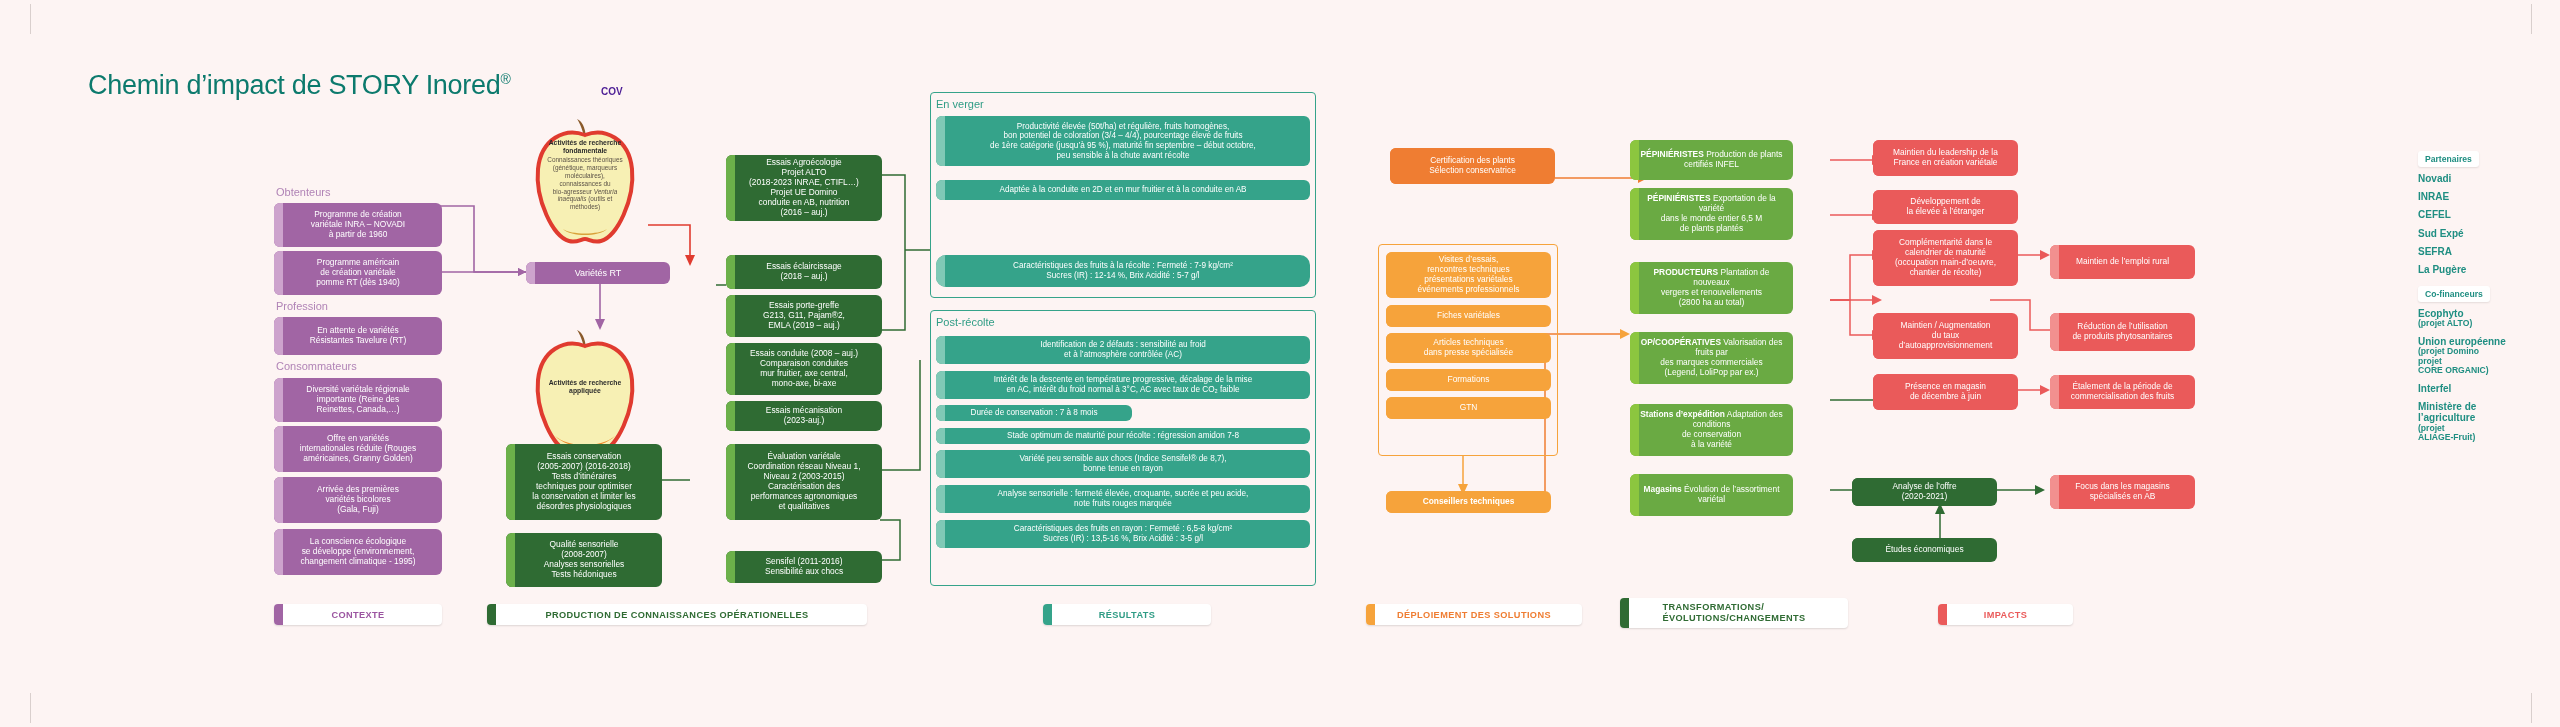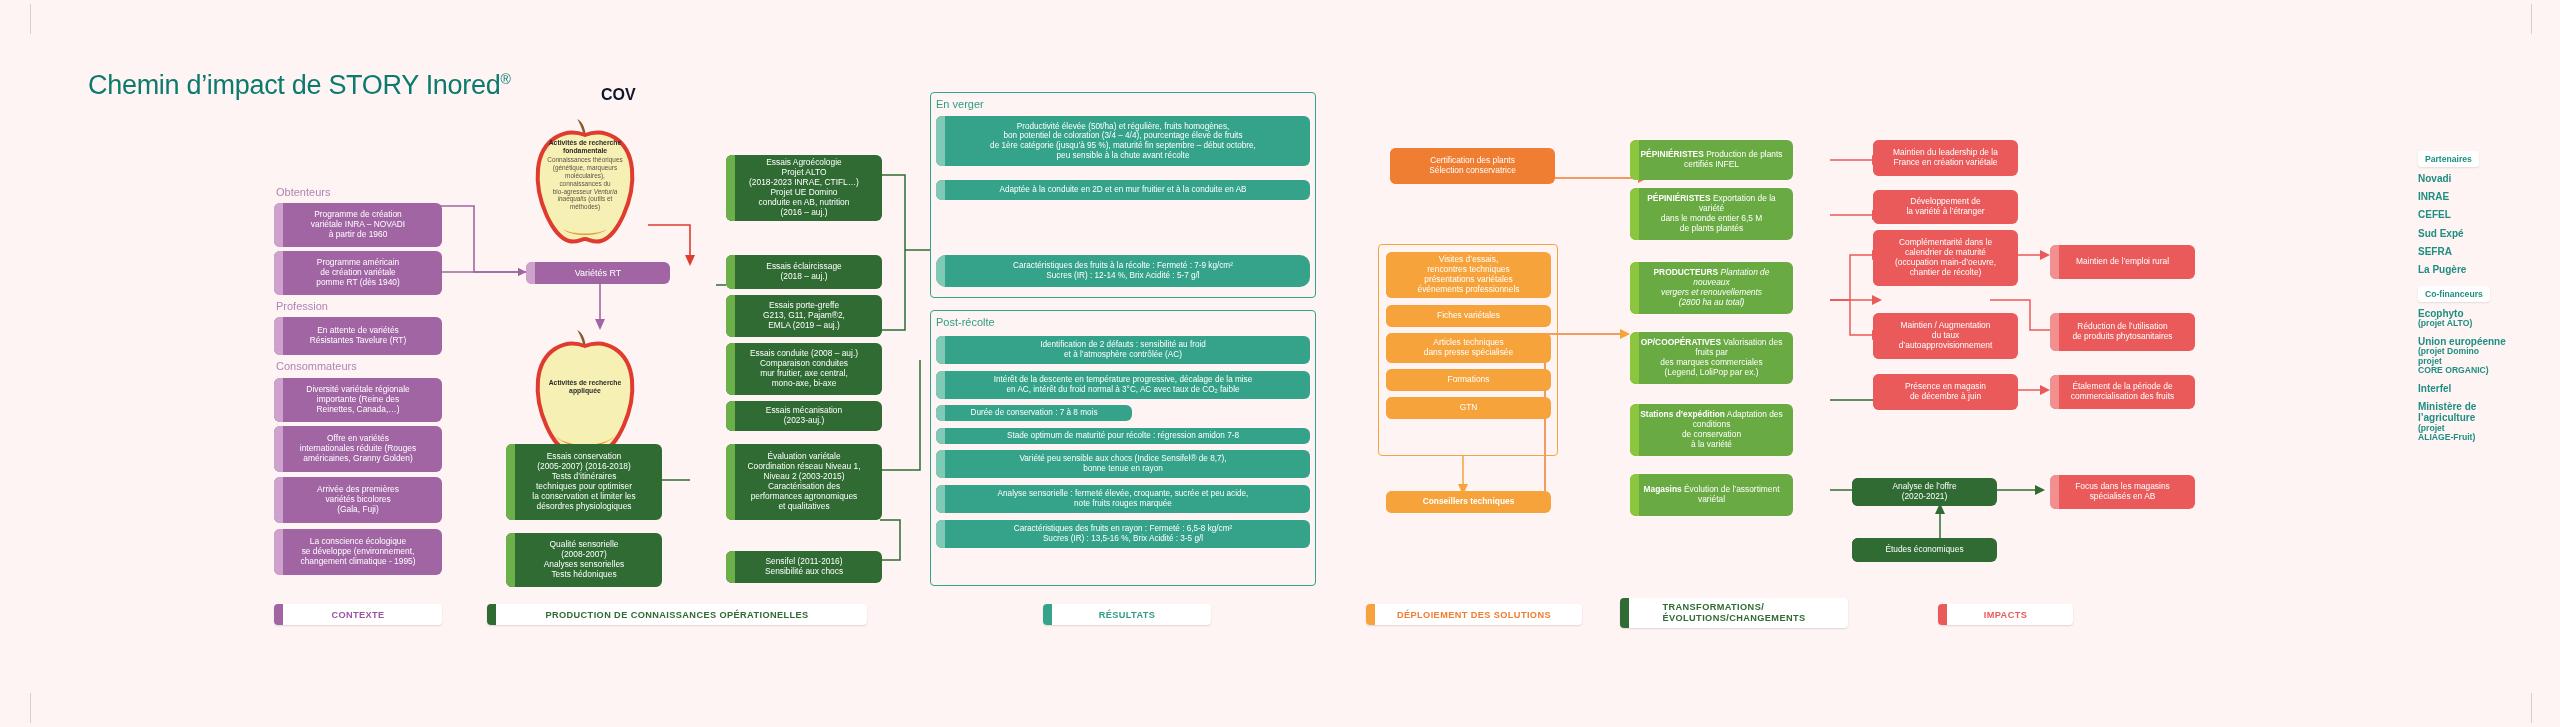--- a/index.html
+++ b/index.html
@@ -14,21 +14,21 @@
   .frame-r { position:absolute; right:28px; top:4px; width:1px; height:30px; background:#d9cfcd; }
   .frame-rb { position:absolute; right:28px; bottom:4px; width:1px; height:30px; background:#d9cfcd; }
   .frame-lb { position:absolute; left:30px; bottom:4px; width:1px; height:30px; background:#d9cfcd; }
 
   .title {
     position:absolute; left:88px; top:70px;
     font-size:27px; font-weight:normal; color:#0c7a6d; letter-spacing:-0.3px;
     white-space:nowrap;
   }
   .title sup { font-size:14px; vertical-align:super; }
-  .cov { position:absolute; left:601px; top:86px; font-size:16px; font-weight:bold; color:#0f172a; }
+  .cov { position:absolute; left:601px; top:86px; font-size:10px; font-weight:bold; color:#4c1d95; }
 
   
   .box {
     position:absolute; border-radius:6px; color:#fff;
     display:flex; align-items:center; justify-content:center; text-align:center;
     line-height:1.18; overflow:hidden; padding:3px 6px;
   }
   .box .txt { width:100%; }
   .box::before {
     content:""; position:absolute; left:0; top:0; bottom:0; width:9px;
@@ -406,21 +406,21 @@
     <span class="txt">
       <b style="white-space: pre-line;">PÉPINIÉRISTES</b>
       <span style="white-space: pre-line;">Exportation de la variété
 dans le monde entier 6,5 M
 de plants plantés</span>
     </span>
   </div>
   <div class="box b-actor" style="left:1630px; top:262px; width:163px; height:52px;">
     <span class="txt">
       <b style="white-space: pre-line;">PRODUCTEURS</b>
-      <span style="white-space: pre-line; font-style: italic;">Plantation de nouveaux
+      <span style="white-space: pre-line;">Plantation de nouveaux
 vergers et renouvellements
 (2800 ha au total)</span>
     </span>
   </div>
   <div class="box b-actor" style="left:1630px; top:404px; width:163px; height:52px;">
     <span class="txt">
       <b style="white-space: pre-line;">Stations d’expédition</b>
       <span style="white-space: pre-line;">Adaptation des conditions
 de conservation
 à la variété</span>
@@ -451,21 +451,21 @@
   <div class="box b-dgreen" style="left:1852px; top:538px; width:145px; height:24px;">
     <span class="txt" style="white-space: pre-line;">Études économiques</span>
   </div>
 
   <div class="box b-red flat" style="left:1873px; top:140px; width:145px; height:36px;">
     <span class="txt" style="white-space: pre-line;">Maintien du leadership de la
 France en création variétale</span>
   </div>
   <div class="box b-red flat" style="left:1873px; top:190px; width:145px; height:34px;">
     <span class="txt" style="white-space: pre-line;">Développement de
-la variété à l’étranger</span>
+la élevée à l’étranger</span>
   </div>
   <div class="box b-red flat" style="left:1873px; top:230px; width:145px; height:56px;">
     <span class="txt" style="white-space: pre-line;">Complémentarité dans le
 calendrier de maturité
 (occupation main-d’oeuvre,
 chantier de récolte)</span>
   </div>
   <div class="box b-red flat" style="left:1873px; top:313px; width:145px; height:46px;">
     <span class="txt" style="white-space: pre-line;">Maintien / Augmentation
 du taux

